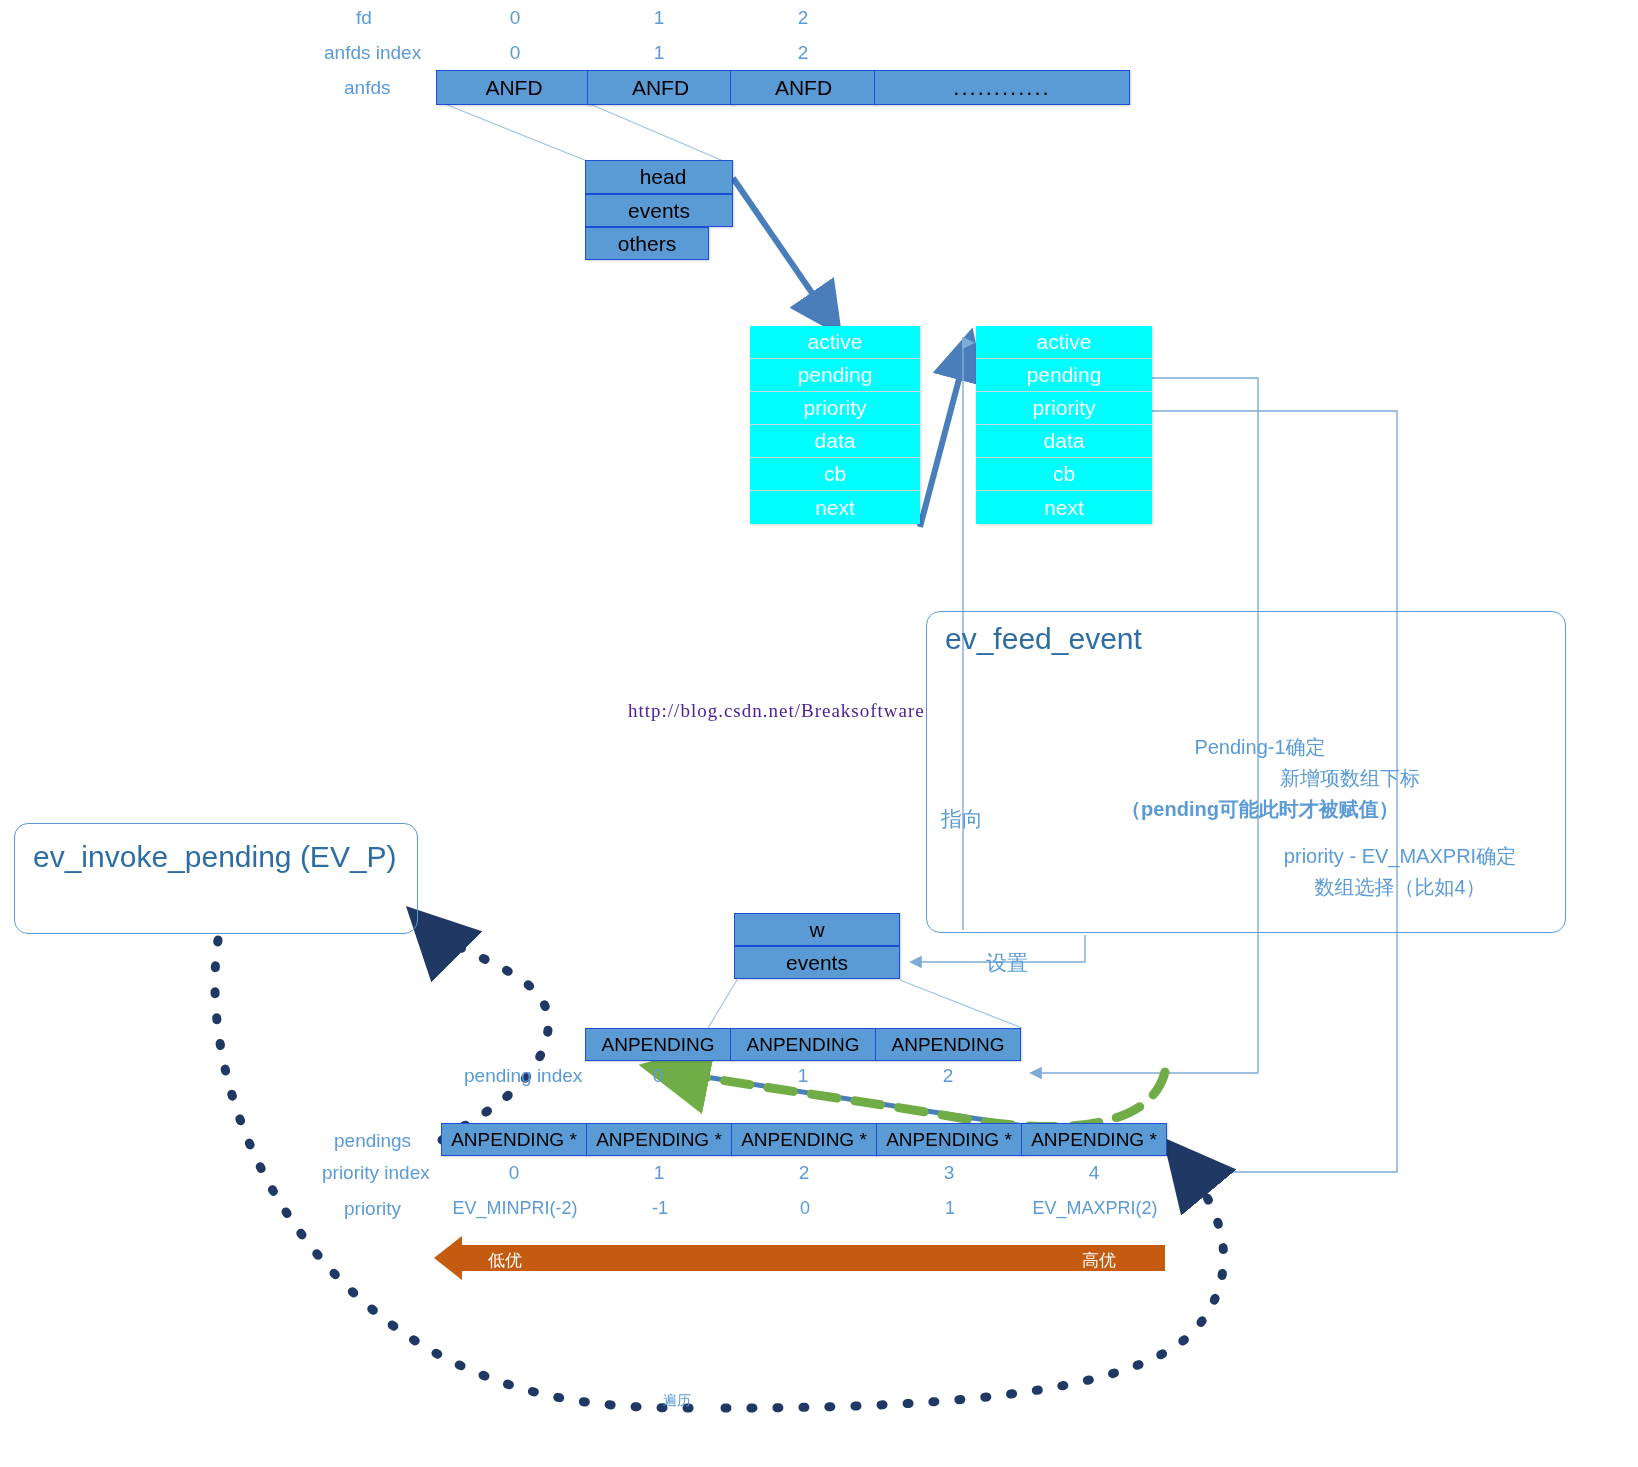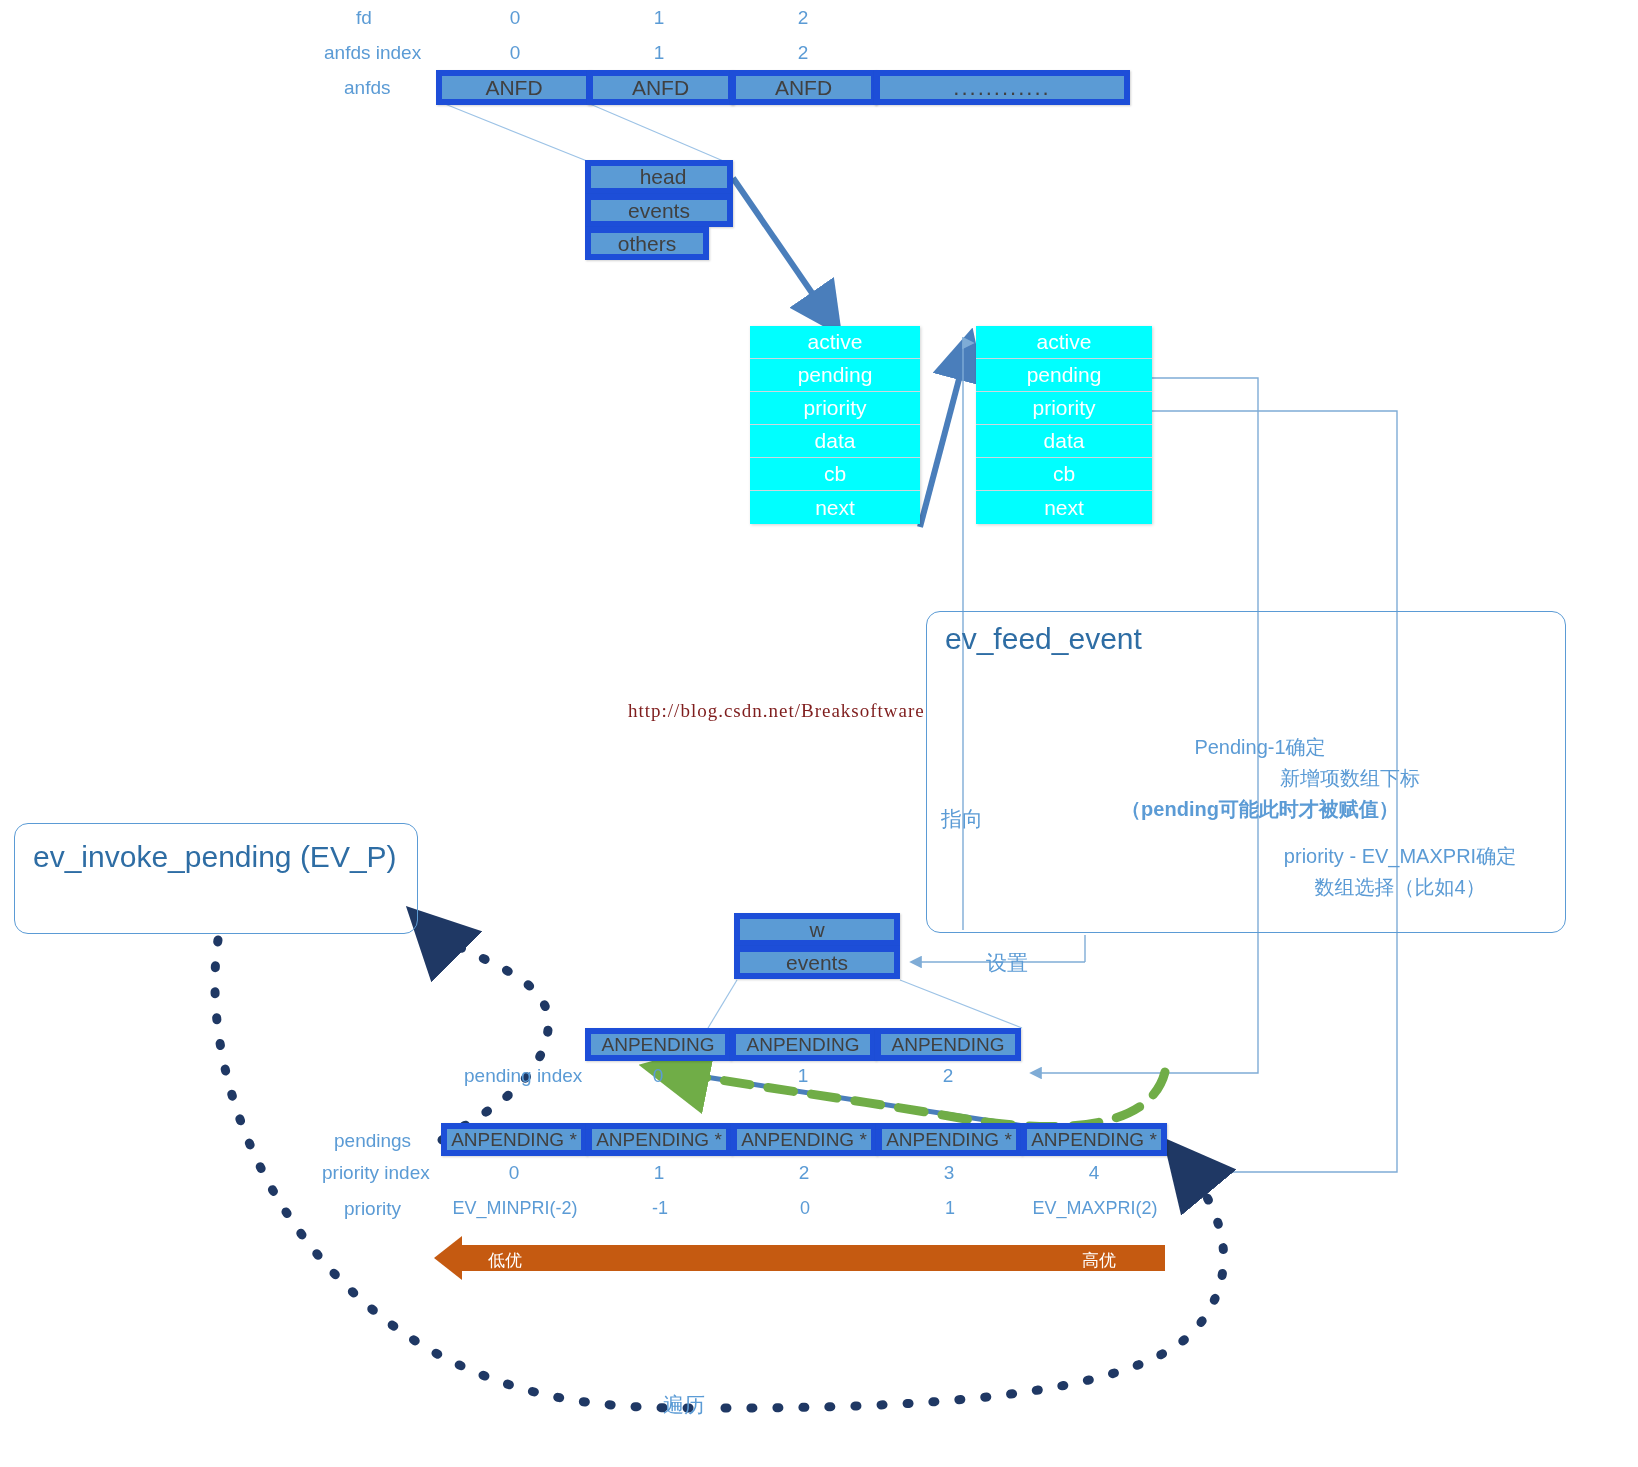--- a/index.html
+++ b/index.html
@@ -23,23 +23,23 @@
     font-size:19px;
     white-space:nowrap;
     line-height:1.25;
   }
   .lbl.center{text-align:center;}
 
   
   .bluebox{
     position:absolute;
     background:#5B9BD5;
-    border:6px solid #1d4ed8;
+    border:1px solid #1d4ed8;
     box-sizing:border-box;
-    color:#404040;
+    color:#000000;
     font-size:21px;
     display:flex;
     align-items:center;
     justify-content:center;
     box-shadow:1px 1px 2px rgba(0,0,0,0.18);
   }
   .bluebox.dots{letter-spacing:2px;font-size:22px;}
 
   
   .cyanwrap{
@@ -93,21 +93,21 @@
   .orangetxt{
     position:absolute;
     color:#ffffff;
     font-size:17px;
     white-space:nowrap;
   }
 
   
   .watermark{
     position:absolute;
-    color:#7f1d1d;
+    color:#4c1d95;
     font-family:"Liberation Serif","DejaVu Serif",serif;
     font-size:19px;
     letter-spacing:1px;
     white-space:nowrap;
   }
 
   svg.overlay{position:absolute;left:0;top:0;width:1638px;height:1467px;pointer-events:none;}
 </style>
 </head>
 <body>
@@ -218,21 +218,21 @@
 
   <div class="lbl center" style="left:1100px;top:735px;width:320px;font-size:20px;">Pending-1确定</div>
   <div class="lbl center" style="left:1100px;top:766px;width:320px;font-size:20px;text-align:right;">新增项数组下标</div>
   <div class="lbl center" style="left:1085px;top:797px;width:350px;font-size:20px;font-weight:bold;">（pending可能此时才被赋值）</div>
 
   <div class="lbl center" style="left:1255px;top:844px;width:290px;font-size:20px;">priority - EV_MAXPRI确定</div>
   <div class="lbl center" style="left:1255px;top:875px;width:290px;font-size:20px;">数组选择（比如4）</div>
 
   <div class="lbl" style="left:941px;top:806px;font-size:21px;">指向</div>
   <div class="lbl" style="left:986px;top:950px;font-size:21px;">设置</div>
-  <div class="lbl" style="left:663px;top:1392px;font-size:21px;">遍历</div>
+  <div class="lbl" style="left:663px;top:1392px;font-size:14px;">遍历</div>
 
   <div class="bluebox" style="left:734px;top:913px;width:166px;height:33px;">w</div>
   <div class="bluebox" style="left:734px;top:946px;width:166px;height:33px;">events</div>
 
   <div class="bluebox" style="left:585px;top:1028px;width:146px;height:33px;font-size:19px;">ANPENDING</div>
   <div class="bluebox" style="left:730px;top:1028px;width:146px;height:33px;font-size:19px;">ANPENDING</div>
   <div class="bluebox" style="left:875px;top:1028px;width:146px;height:33px;font-size:19px;">ANPENDING</div>
 
   <div class="lbl" style="left:464px;top:1064px;">pending index</div>
   <div class="lbl center" style="left:638px;top:1064px;width:40px;">0</div>

